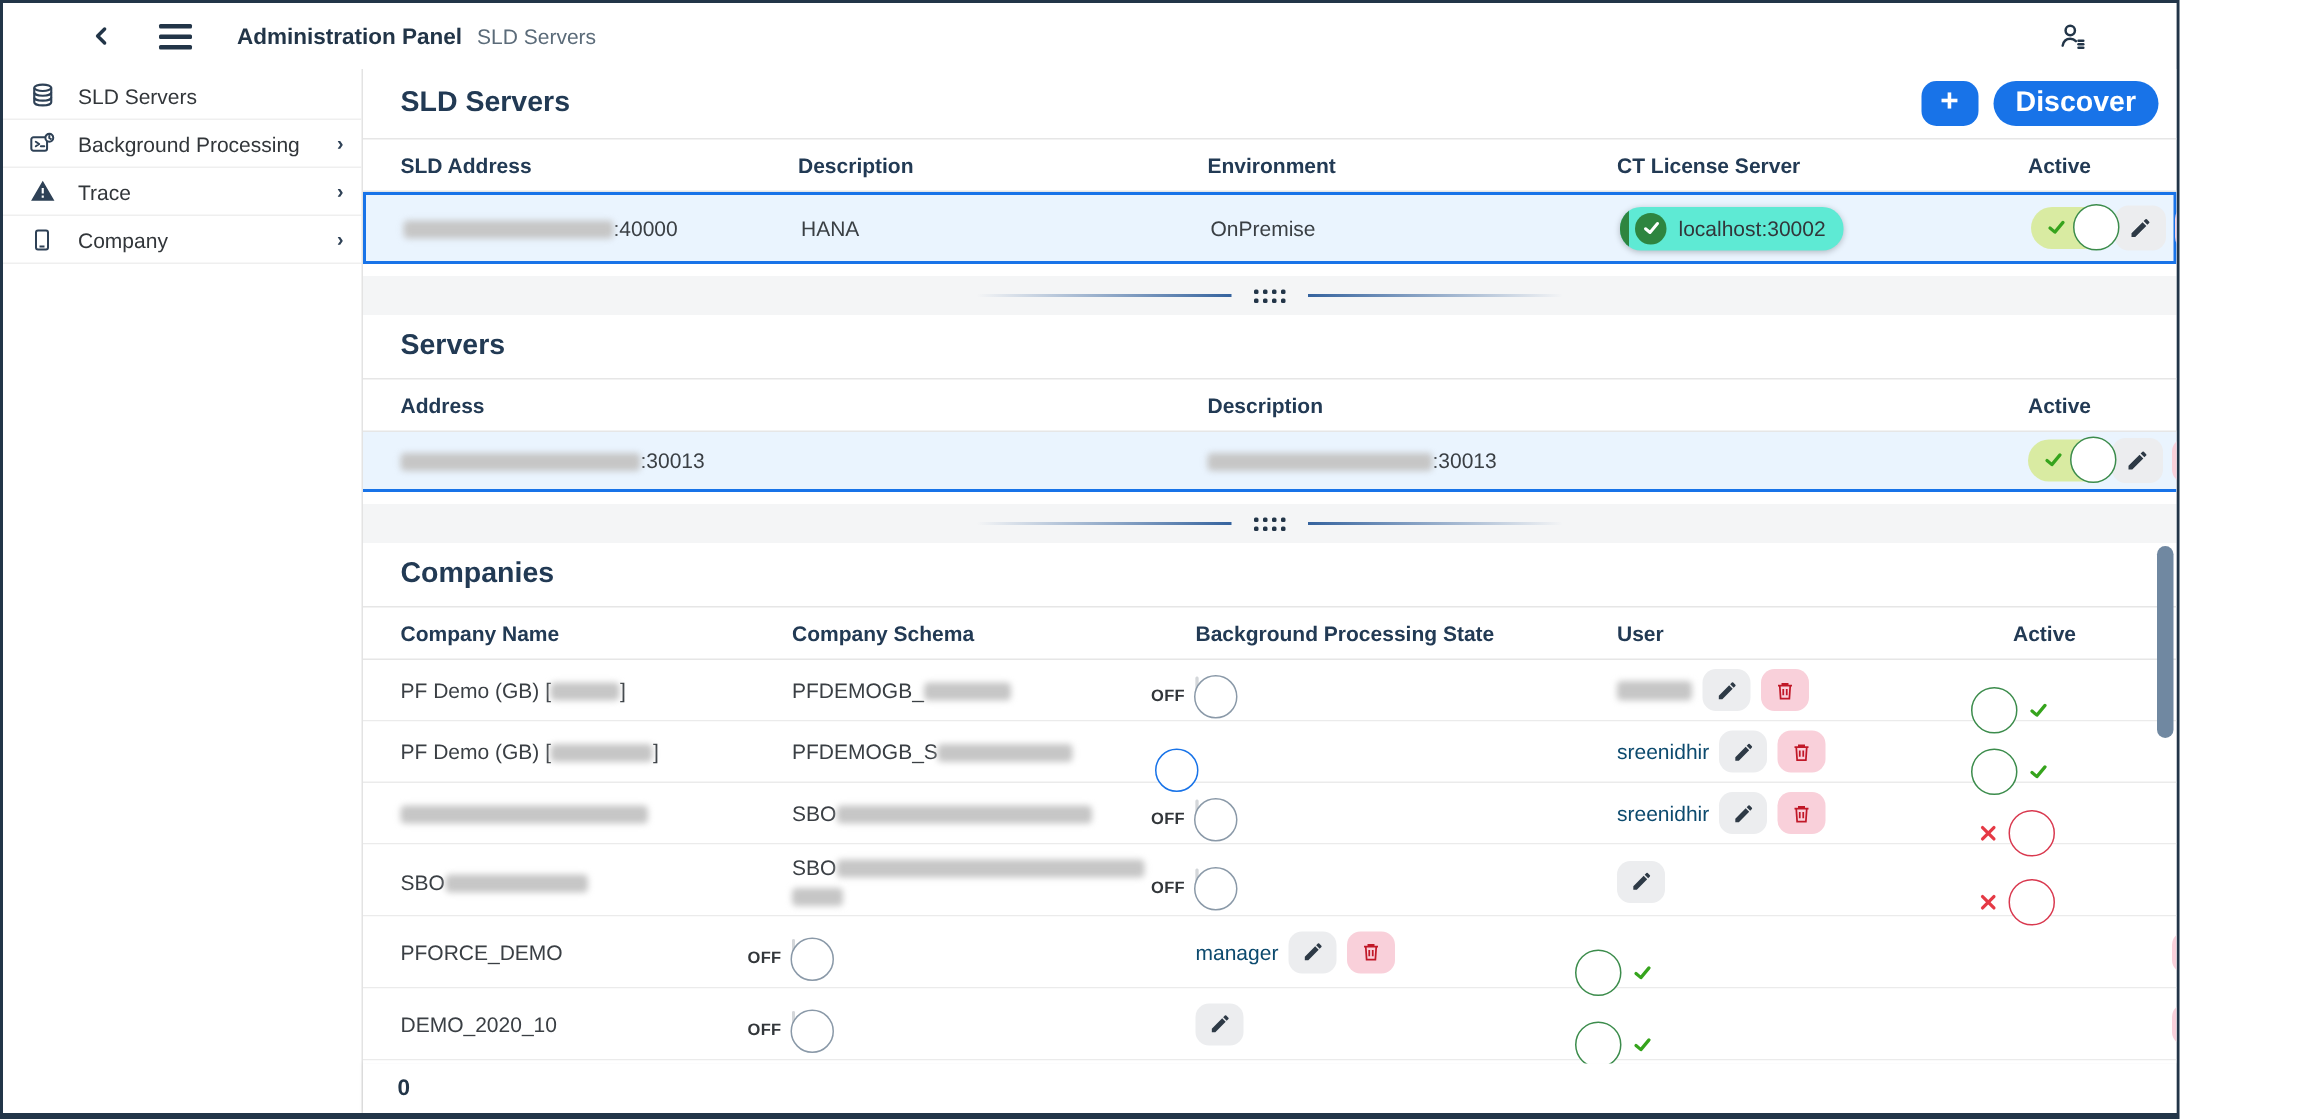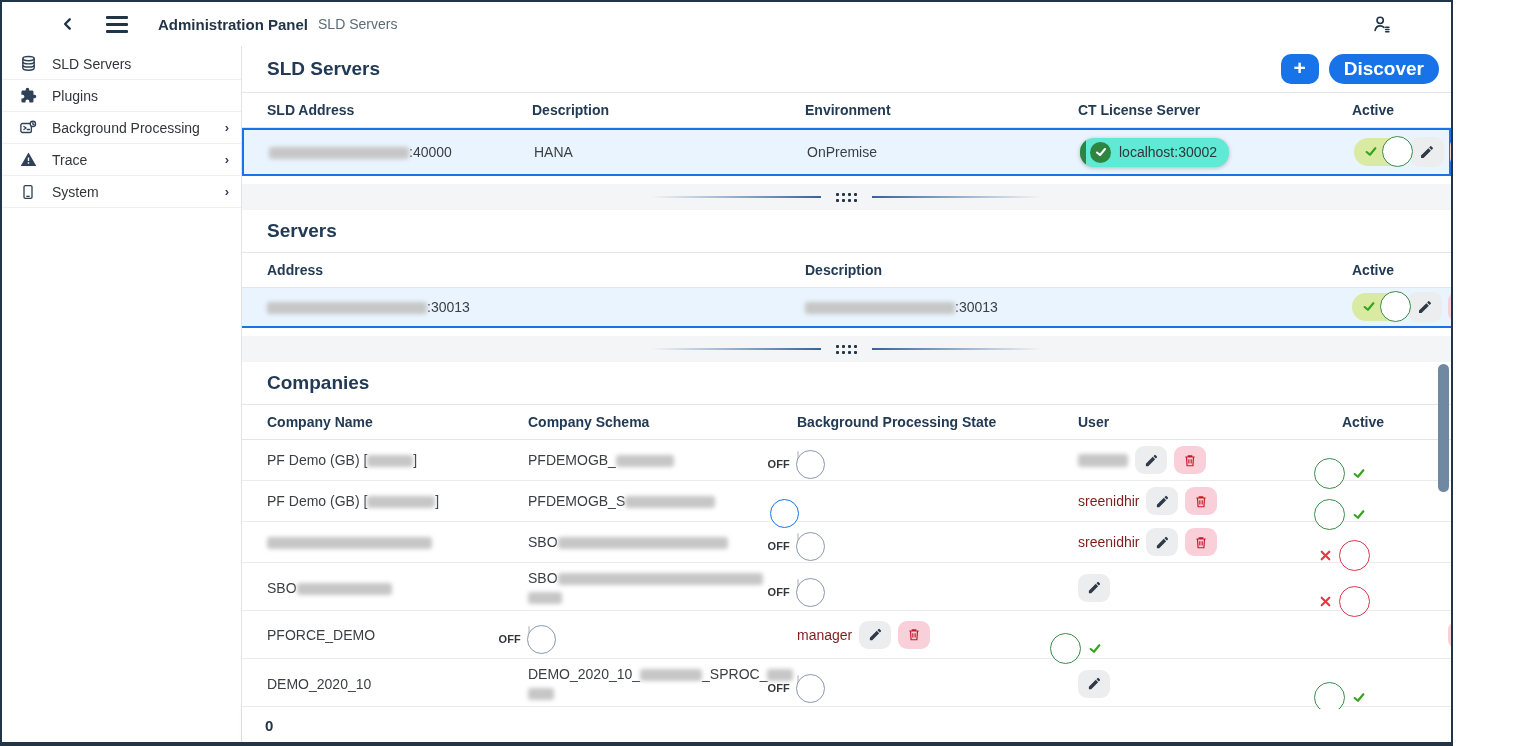--- a/index.html
+++ b/index.html
@@ -74,21 +74,21 @@
   .bps .lbl { position:absolute; top:6px; font-size:11px; font-weight:bold; letter-spacing:.2px;margin-left:23px; }
   .bps.state-off { background:#e6e8ea; border:1px solid #d4d7da; }
   .bps.state-off .knob { left:-2px; border:1px solid #8a99a8; }
   .bps.state-off .lbl { right:8px; color:#32363a; }
   .bps.state-on { background:#1873e8; }
   .bps.state-on .knob { right:-2px; border:1px solid #1873e8; }
   .bps.state-on .lbl { left:9px; color:#fff; }
 
   
   .user-cell { display:flex; align-items:center; gap:7px; }
-  .user-name { font-size:14px; color:#7f1d1d; }
+  .user-name { font-size:14px; color:#0c4a6e; }
 
   
   .ct-badge { display:inline-flex; align-items:center; background:#5eead4; border-radius:14px; box-shadow:0 1px 4px rgba(0,0,0,.25); padding:4px 12px 4px 4px; position:relative; overflow:hidden; }
   .ct-badge .bar { position:absolute; left:0; top:0; bottom:0; width:6px; background:#2e8540; border-radius:14px 0 0 14px; }
   .ct-badge .ok { width:21px; height:21px; border-radius:50%; background:#2e8540; color:#fff; display:flex; align-items:center; justify-content:center; margin:0 8px 0 6px; }
   .ct-badge .txt { font-size:14px; color:#32363a; }
 
   
   .splitter { height:26px; display:flex; align-items:center; justify-content:center; background:#f4f5f6; }
   .sp-line { width:170px; height:2px; }
@@ -142,28 +142,20 @@
       <div class="side-item">
         <span class="s-icon">
           <svg width="17" height="17" viewBox="0 0 24 24" fill="none" stroke="currentColor" stroke-width="2">
               <ellipse cx="12" cy="5" rx="8" ry="3"></ellipse>
               <path d="M4 5v4.5c0 1.7 3.6 3 8 3s8-1.3 8-3V5"></path>
               <path d="M4 9.5V14c0 1.7 3.6 3 8 3s8-1.3 8-3V9.5"></path>
               <path d="M4 14v4.5c0 1.7 3.6 3 8 3s8-1.3 8-3V14"></path>
             </svg>
         </span>
         <span class="s-label">SLD Servers</span>
-      </div>
-      <div class="side-item">
-        <span class="s-icon">
-          <svg width="17" height="17" viewBox="0 0 24 24" fill="currentColor">
-              <path d="M20.5 11H19V7c0-1.1-.9-2-2-2h-4V3.5a2.5 2.5 0 0 0-5 0V5H4c-1.1 0-2 .9-2 2v3.8h1.5c1.49 0 2.7 1.21 2.7 2.7s-1.21 2.7-2.7 2.7H2V20c0 1.1.9 2 2 2h3.8v-1.5c0-1.49 1.21-2.7 2.7-2.7 1.49 0 2.7 1.21 2.7 2.7V22H17c1.1 0 2-.9 2-2v-4h1.5a2.5 2.5 0 0 0 0-5z"></path>
-            </svg>
-        </span>
-        <span class="s-label">Plugins</span>
       </div>
       <div class="side-item">
         <span class="s-icon">
           <svg width="18" height="18" viewBox="0 0 24 24" fill="none" stroke="currentColor" stroke-width="1.8">
               <rect x="2.5" y="6" width="14" height="12" rx="2"></rect>
               <path d="M6.5 10l3 2-3 2" stroke-linecap="round" stroke-linejoin="round"></path>
               <path d="M11 14h3" stroke-linecap="round"></path>
               <circle cx="18.5" cy="6.5" r="3.5" fill="#fff"></circle>
               <path d="M18.5 4.8v1.9l1.3.8" stroke-linecap="round"></path>
             </svg>
@@ -180,21 +172,21 @@
         <span class="s-label">Trace</span>
         <span class="s-chevron">›</span>
       </div>
       <div class="side-item">
         <span class="s-icon">
           <svg width="16" height="16" viewBox="0 0 24 24" fill="none" stroke="currentColor" stroke-width="2">
               <rect x="6" y="2.5" width="12" height="19" rx="2"></rect>
               <line x1="9.5" y1="18.5" x2="14.5" y2="18.5"></line>
             </svg>
         </span>
-        <span class="s-label">System</span>
+        <span class="s-label">Company</span>
         <span class="s-chevron">›</span>
       </div>
     </aside>
 
     <main class="main">
 
       <section class="card">
         <div class="card-head" style="height:46px;">
           <h2 class="sec-title">SLD Servers</h2>
           <div class="head-actions">
@@ -487,21 +479,20 @@
                   <svg width="14" height="15" viewBox="0 0 24 24" fill="none" stroke="currentColor" stroke-width="2">
                     <path d="M4 6h16M9 6V4h6v2M6 6l1 15h10l1-15M10 10v7M14 10v7"></path>
                   </svg>
                 </button>
               </span>
             </span>
         </div>
 
         <div class="trow grid-cmp cmp-row h48">
           <span>DEMO_2020_10</span>
-          <span class="schema2"><span>DEMO_2020_10_</span><span class="redact" style="width:62px;"></span><span>_SPROC_</span><span class="redact" style="width:26px;"></span><br><span class="redact" style="width:26px;"></span></span>
           <span><span class="bps state-off"><span class="knob"></span><span class="lbl">OFF</span></span></span>
           <span class="user-cell">
             <button class="icon-btn edit small">
                 <svg width="15" height="15" viewBox="0 0 24 24" fill="currentColor">
                   <path d="M3 17.25V21h3.75L17.8 9.94l-3.75-3.75L3 17.25zM20.7 7.04c.39-.39.39-1.02 0-1.41l-2.34-2.34a1 1 0 0 0-1.41 0l-1.83 1.83 3.75 3.75 1.83-1.83z"></path>
                 </svg>
               </button>
           </span>
           <span><span class="sw on"><span class="mark">
                   <svg width="14" height="13" viewBox="0 0 24 24" fill="none" stroke="currentColor" stroke-width="4" stroke-linecap="round" stroke-linejoin="round">

